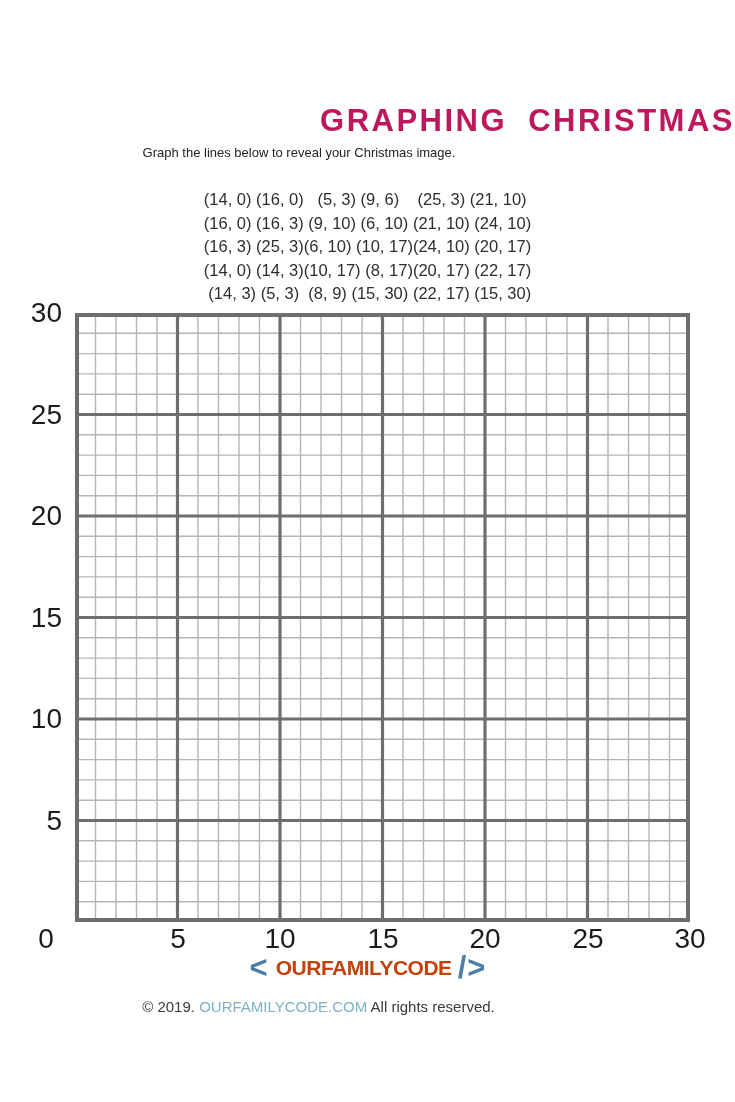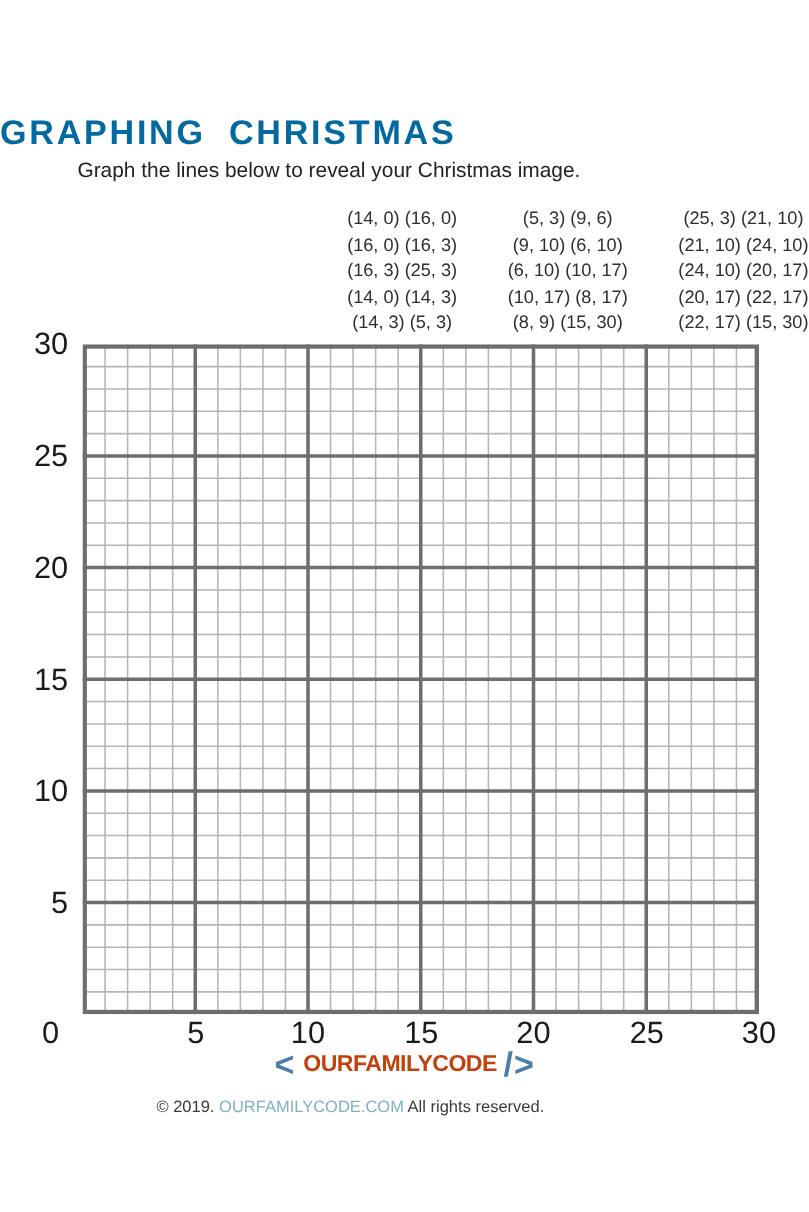--- a/index.html
+++ b/index.html
@@ -10,46 +10,45 @@
     background: #ffffff;
     font-family: "Liberation Sans", sans-serif;
     overflow: hidden;
   }
   .title {
     position: absolute;
     top: 103px;
     left: 0;
     width: 735px;
     margin: 0;
-    text-align: left;
+    text-align: right;
     font-size: 31px;
     font-weight: 700;
     letter-spacing: 2.5px;
     word-spacing: 10px;
-    color: #0369a1;
+    color: #be185d;
   }
   .subtitle {
     position: absolute;
     top: 145px;
     left: 0;
     width: 598px;
     margin: 0;
     text-align: center;
-    font-size: 19px;
+    font-size: 13px;
     font-weight: 400;
     color: #232323;
   }
   .coords {
     position: absolute;
     top: 188px;
     left: 0;
     width: 735px;
     display: flex;
-    justify-content: flex-end;
-    gap: 46px;
+    justify-content: center;
   }
   .coord-col { text-align: center; }
   .coord-row {
     font-size: 16.5px;
     line-height: 23.5px;
     color: #2e2e2e;
     white-space: nowrap;
   }
   .grid-svg {
     position: absolute;

